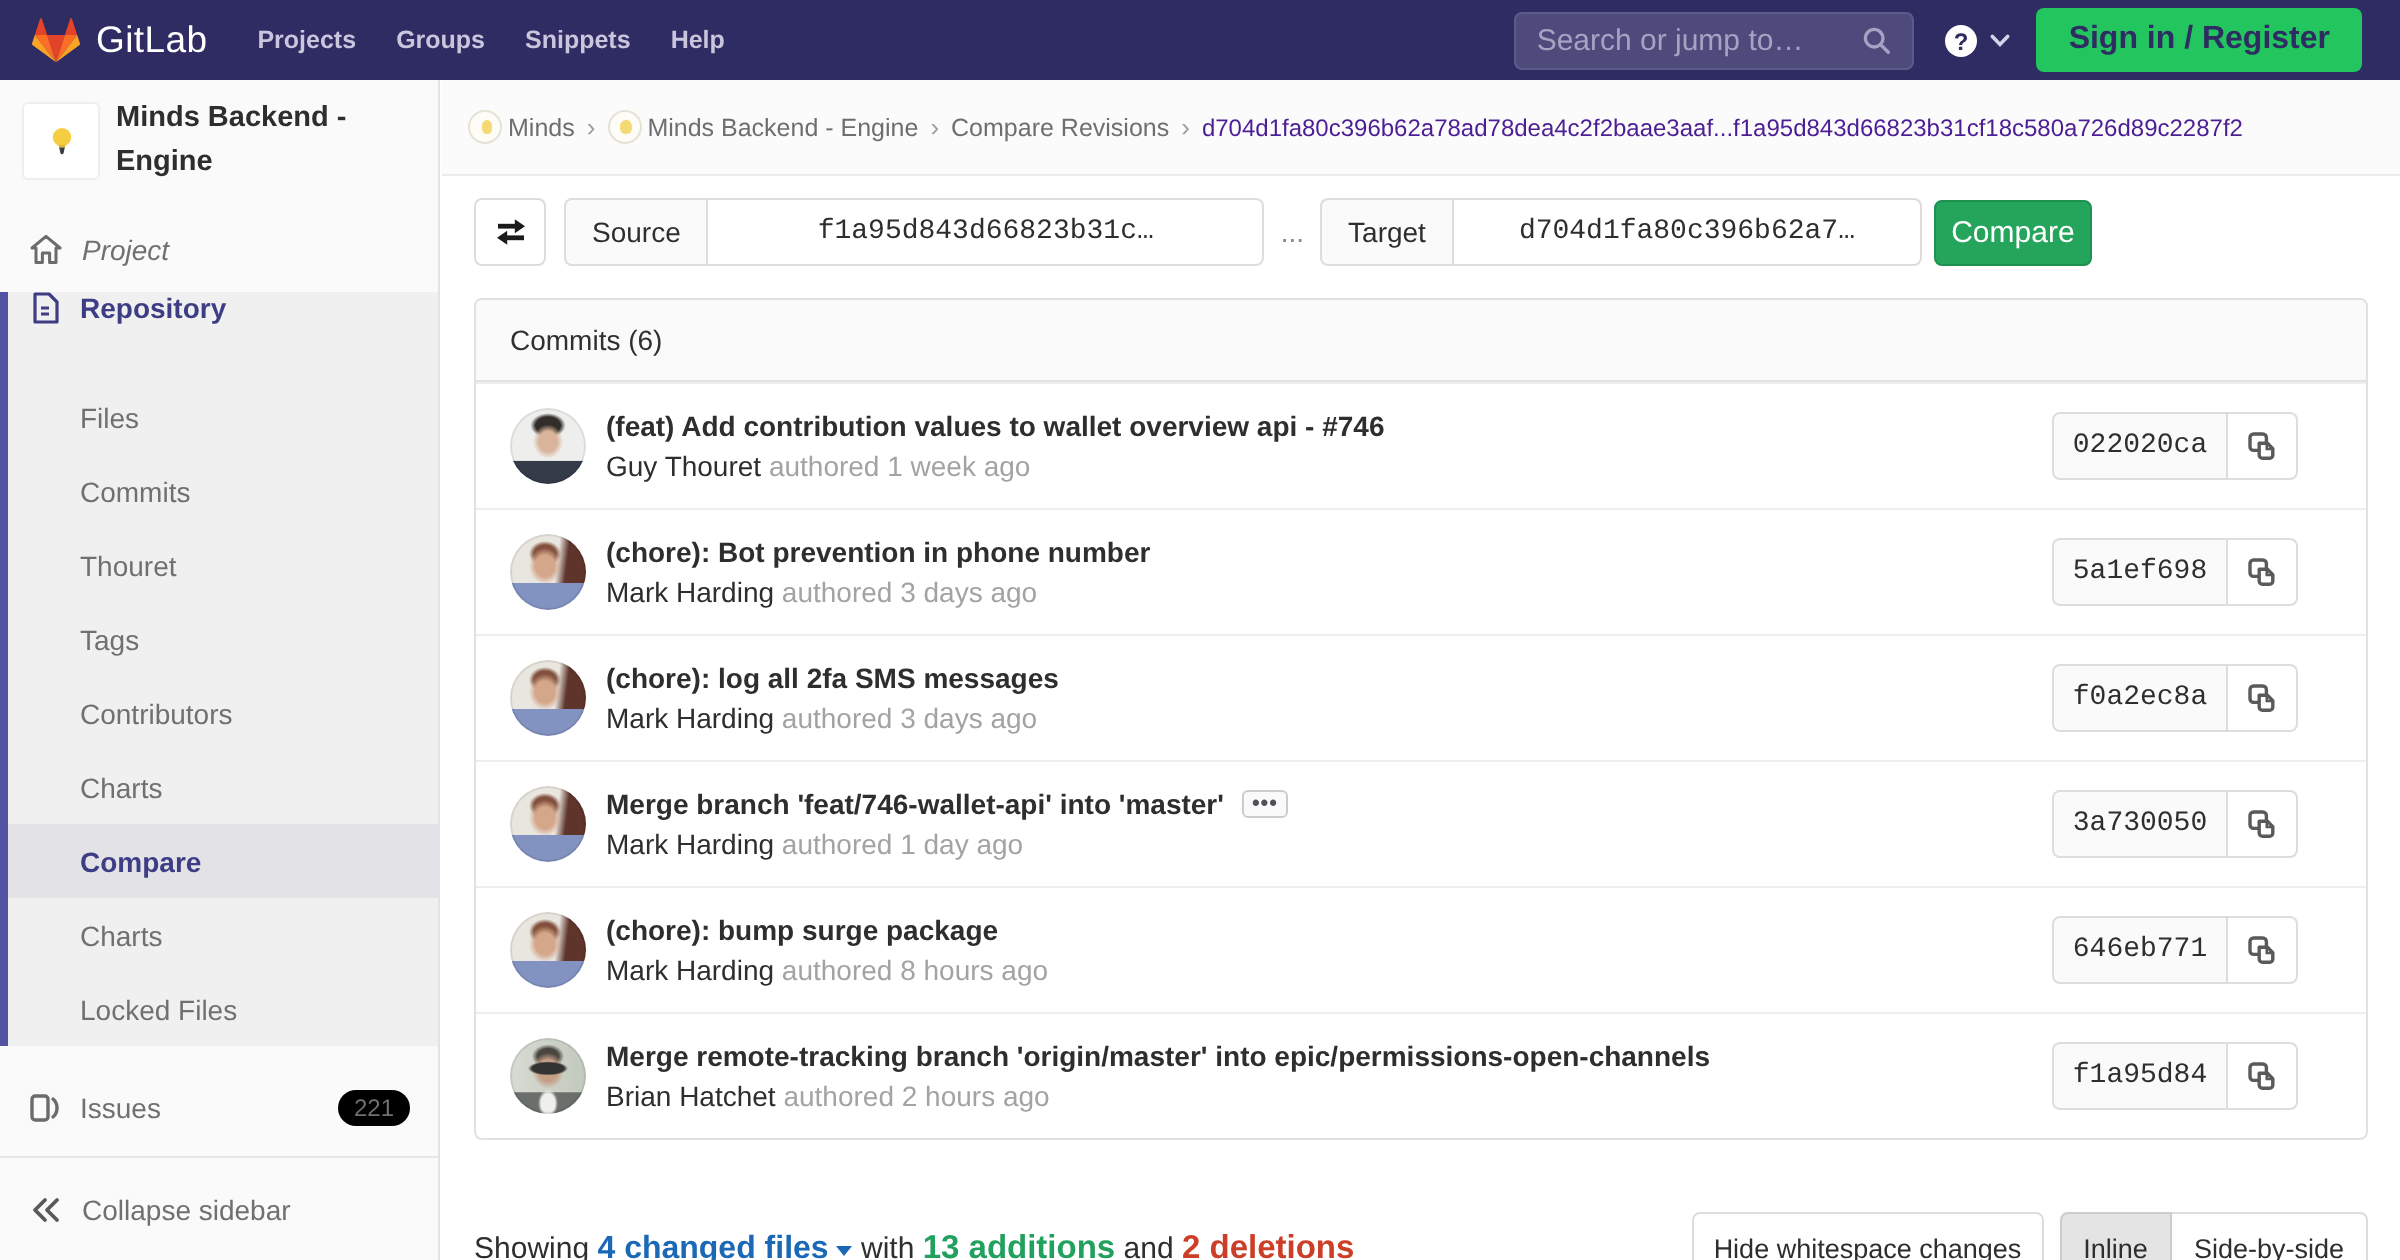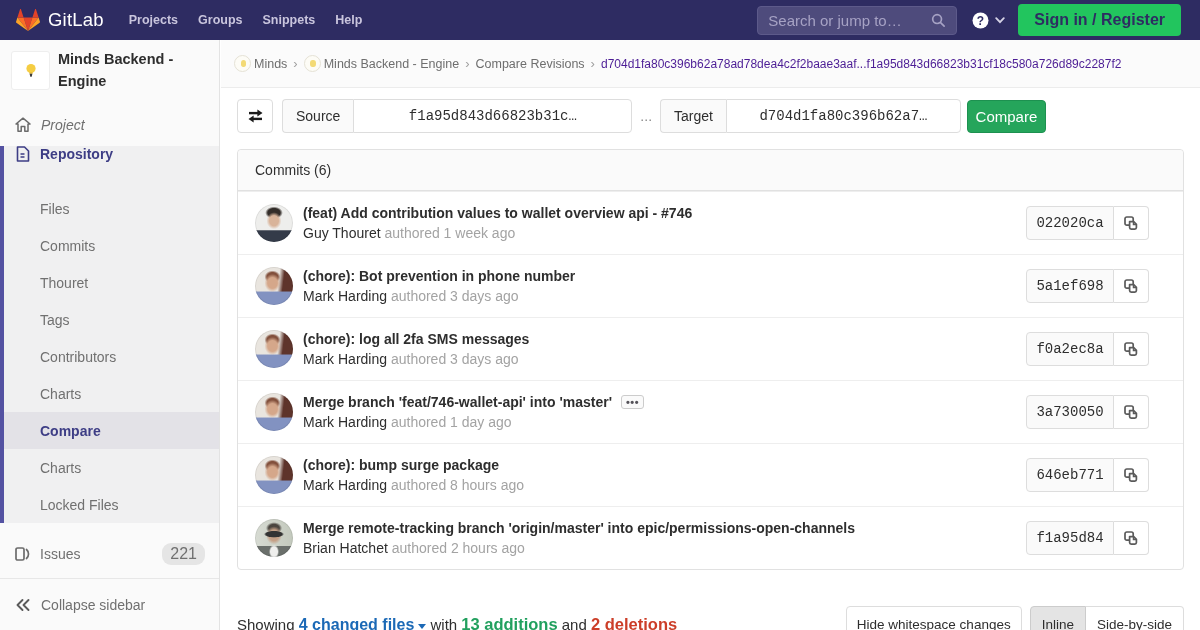--- a/index.html
+++ b/index.html
@@ -23,21 +23,21 @@
 .sitem { height:42px; display:flex; align-items:center; padding-left:15px; color:#707070; font-size:14px;font-style:italic; }
 .sitem svg { margin-right:10px; }
 .sect { background:#f0f0f1; border-left:4px solid #5452a2; }
 .sect .head { height:44px; display:flex; align-items:flex-start; padding-left:11px; color:#3d3d85; font-size:14px; font-weight:700; }
 .sect .head svg { margin-right:10px; }
 .sect ul { list-style:none; }
 .sect ul li { height:37px; display:flex; align-items:center; padding-left:36px; font-size:14px; color:#707070; }
 .sect ul li.active { background:#e3e2e7; color:#3d3d85; font-weight:700; }
 .issues { margin-top:12px; height:38px; display:flex; align-items:center; padding-left:15px; color:#707070; font-size:14px; }
 .issues svg { margin-right:10px; }
-.badge { margin-left:auto; margin-right:14px; background:#e5e5e5; color:#707070; border-radius:9px; font-size:16px; padding:2px 8px; }
+.badge { margin-left:auto; margin-right:14px; background:#000000; color:#707070; border-radius:9px; font-size:12px; padding:2px 8px; }
 .collapse { position:absolute; left:0; bottom:0; width:219px; height:52px; border-top:1px solid #e7e7e7; display:flex; align-items:center; padding-left:15px; color:#707070; font-size:14px; background:#fafafa; }
 .collapse svg { margin-right:10px; }
 
 .main { position:absolute; left:221px; top:40px; width:979px; height:590px; }
 .crumbs { height:48px; background:#fbfbfb; border-bottom:1px solid #ececec; display:flex; align-items:center; padding:0 13px; font-size:12.5px; color:#6e6e6e; white-space:nowrap; overflow:hidden; }
 .crumbs .cav { width:17px; height:17px; border-radius:50%; background:#fdfcf6; border:1px solid #e5e2d6; display:inline-block; margin-right:3px; position:relative; flex:none; }
 .crumbs .cav::after{ content:""; position:absolute; left:5.5px; top:4px; width:5.5px; height:6.5px; border-radius:50% 50% 45% 45%; background:#f3da75; }
 .crumbs .sep { color:#a0a0a0; margin:0 6px; font-size:13px; }
 .crumbs b { color:#4c1d95; font-size:12px; font-weight:400; }
 .content { padding:0 16px; }

